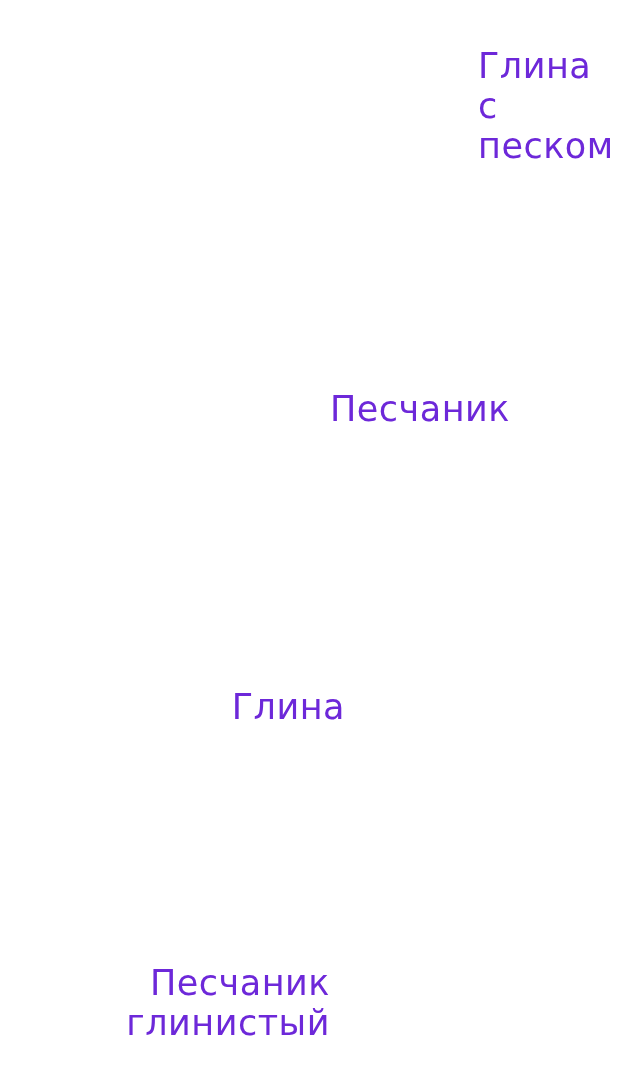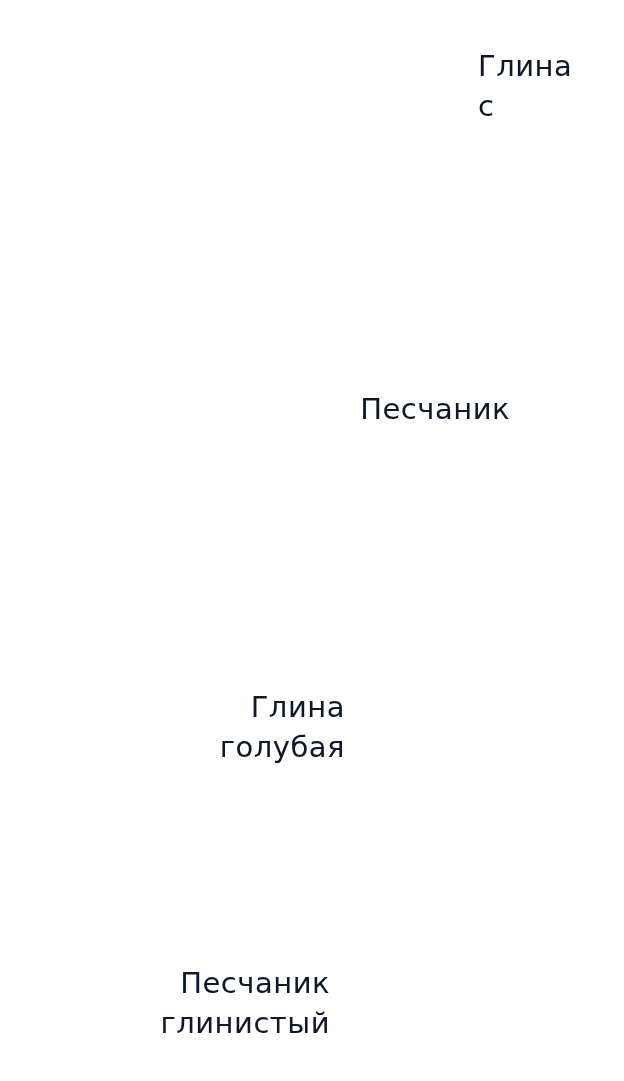--- a/index.html
+++ b/index.html
@@ -9,22 +9,22 @@
     }
     body {
       width: 624px;
       height: 1081px;
       position: relative;
       overflow: hidden;
       font-family: "DejaVu Sans", sans-serif;
     }
     .label {
       position: absolute;
-      color: #0f172a;
-      font-size: 29px;
+      color: #6d28d9;
+      font-size: 35px;
       line-height: 40px;
       font-weight: 400;
       letter-spacing: 0.5px;
       white-space: nowrap;
     }
     .label .line { display: block; }
     .label.left { text-align: left; }
     .label.center { text-align: right; }
 
     #lbl-1 { left: 478px; top: 46px; }
@@ -33,29 +33,29 @@
     #lbl-4 { left: 120px; top: 963px; width: 210px; }
   </style>
 </head>
 <body>
 
 <div>
 
   <div id="lbl-1" class="label left">
     <span class="line">Глина</span>
     <span class="line">с</span>
+    <span class="line">песком</span>
   </div>
 
   <div id="lbl-2" class="label center">
     <span class="line">Песчаник</span>
   </div>
 
   <div id="lbl-3" class="label center">
     <span class="line">Глина</span>
-    <span class="line">голубая</span>
   </div>
 
   <div id="lbl-4" class="label center">
     <span class="line">Песчаник</span>
     <span class="line">глинистый</span>
   </div>
 
 </div>
 
 </body></html>

